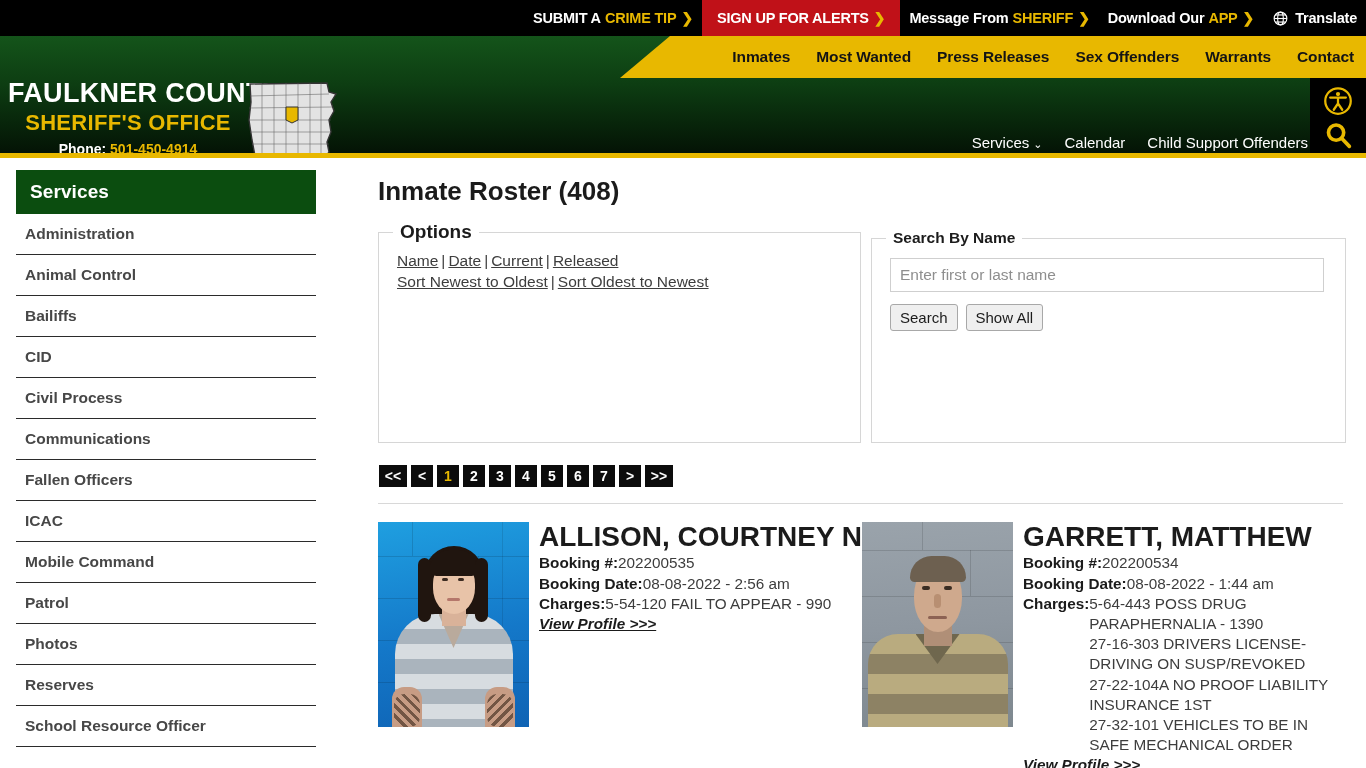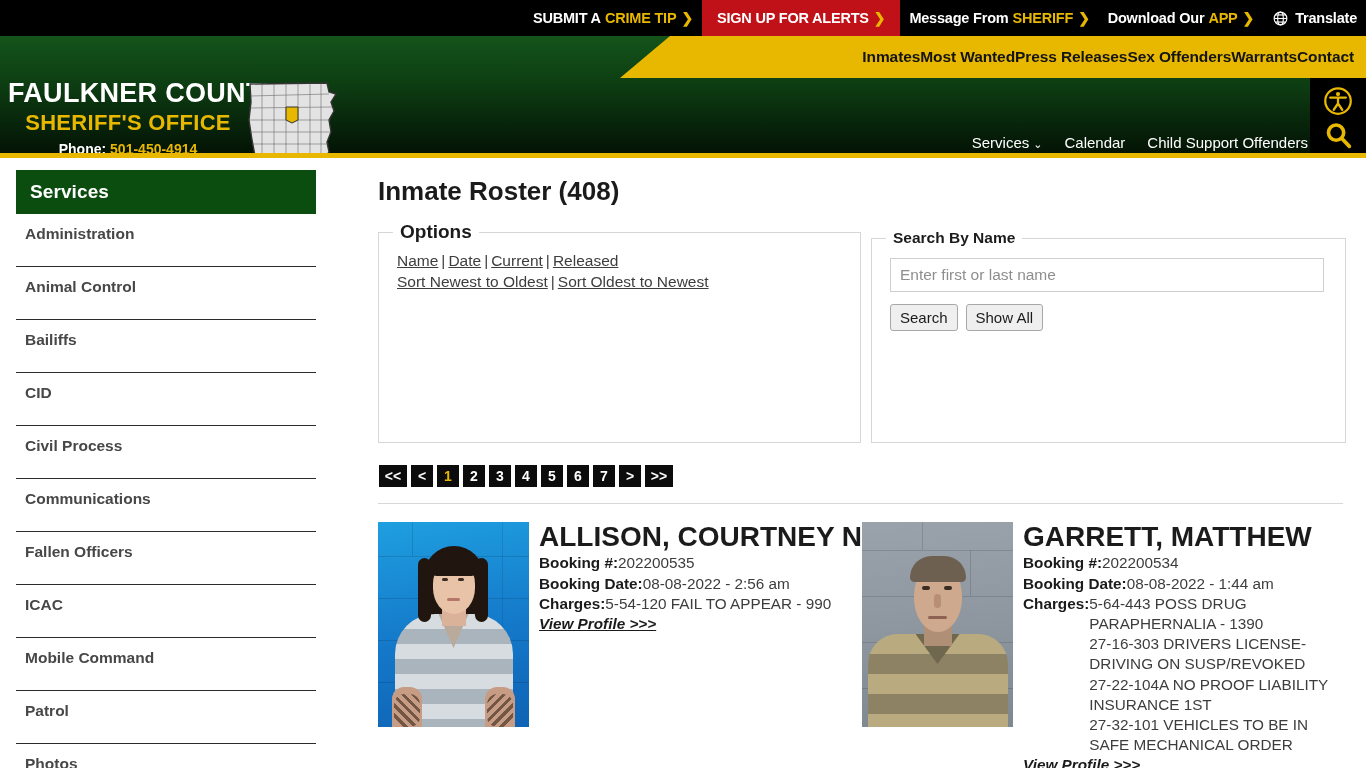--- a/index.html
+++ b/index.html
@@ -69,20 +69,21 @@
     width: 746px;
     background: #e8b800;
     clip-path: polygon(50px 0, 100% 0, 100% 100%, 0 100%);
   }
   #yellow-nav-inner {
     display: flex;
     align-items: center;
     justify-content: flex-end;
     height: 42px;
     padding-right: 12px;
+    gap: 26px;
   }
   .ynav-item {
     color: #141414;
     font-size: 15.5px;
     font-weight: bold;
     letter-spacing: -0.1px;
     white-space: nowrap;
     text-decoration: none;
     cursor: pointer;
   }
@@ -161,21 +162,21 @@
   #sidebar-header {
     background: #0b4d0f;
     color:#ffffff;
     font-size: 19px;
     font-weight: bold;
     padding: 11px 14px;
     letter-spacing: 0.1px;
   }
   .side-item {
     border-bottom: 1px solid #2b2b2b;
-    padding: 11px 0 23px 9px;
+    padding: 11px 0 11px 9px;
     font-size: 15.5px;
     font-weight: bold;
     color: #474747;
     cursor: pointer;
     white-space: nowrap;
   }
 
   
   #main {
     flex: 1 1 auto;

